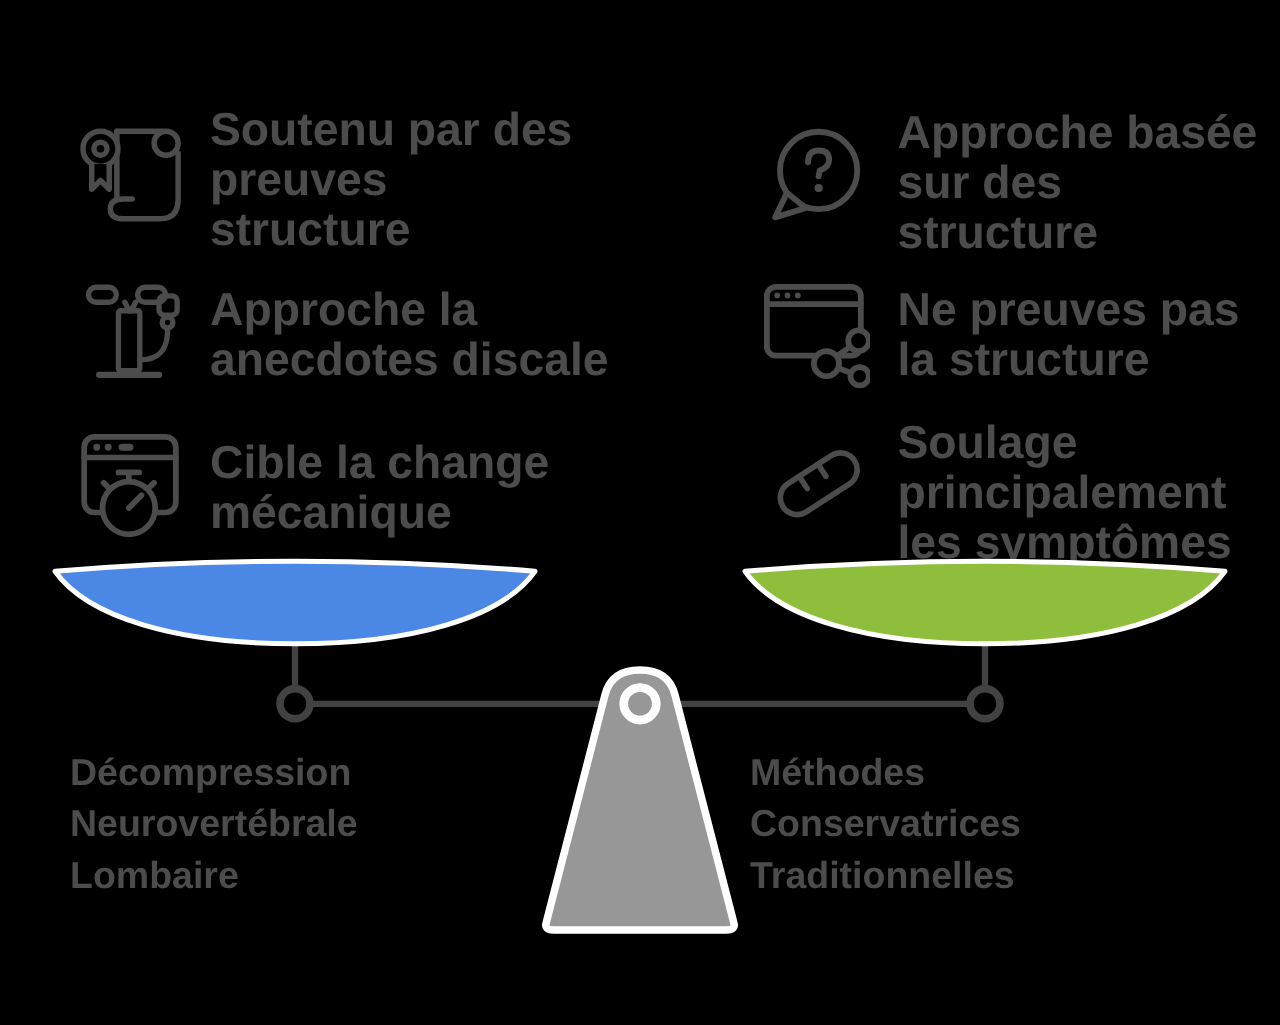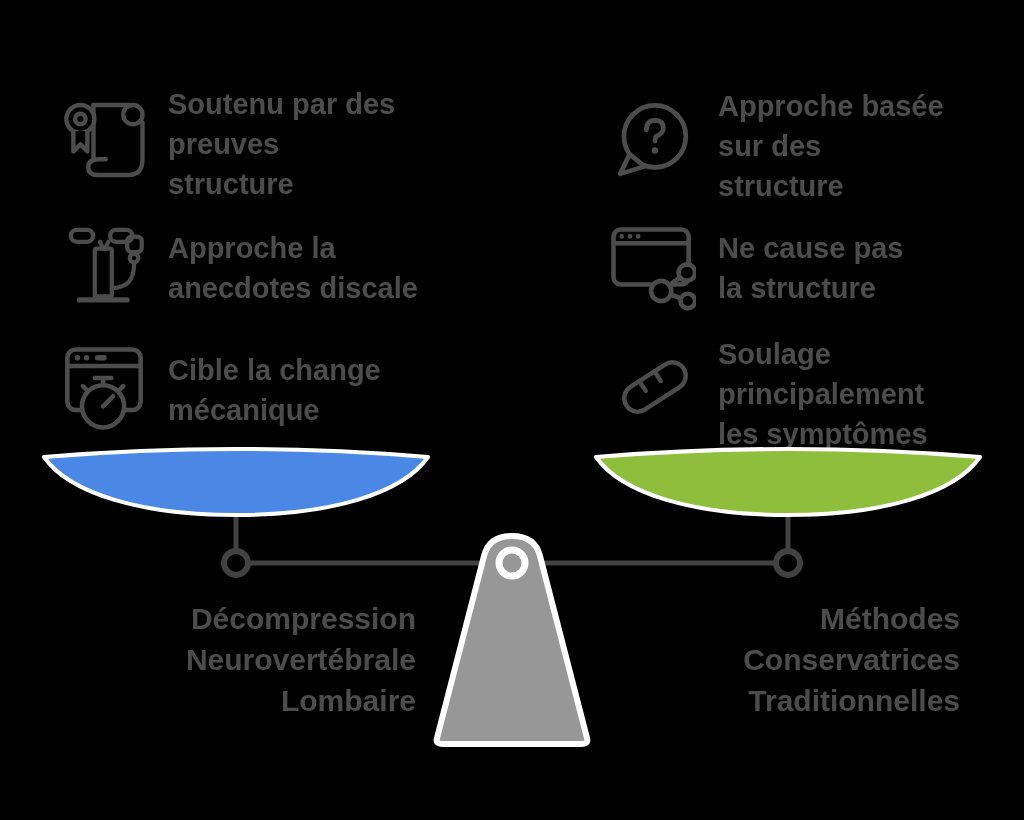--- a/index.html
+++ b/index.html
@@ -5,25 +5,25 @@
   html,body{margin:0;padding:0;}
   body{
     width:1024px;height:820px;position:relative;overflow:hidden;
     background:#000000;
     font-family:"Liberation Sans", sans-serif;
   }
   .stage{position:absolute;inset:0;width:1024px;height:820px;}
   .icon{position:absolute;}
   .item-text{
     position:absolute;
-    font-weight:700;font-size:29px;line-height:40px;
+    font-weight:700;font-size:37px;line-height:40px;
     color:#4c4c4c;white-space:nowrap;
   }
   .scale-label{
-    position:absolute;width:360px;text-align:right;
+    position:absolute;width:360px;text-align:left;
     font-weight:700;font-size:30px;line-height:41px;
     color:#4c4c4c;
   }
   svg{display:block;}
   .scale-svg{position:absolute;left:0;top:0;}
 </style>
 </head>
 <body>
 
 <div class="stage">
@@ -93,21 +93,21 @@
     <path d="M 6 21 H 88"></path>
     <circle cx="15" cy="13.5" r="2.5" fill="#4c4c4c" stroke="none"></circle>
     <circle cx="24" cy="13.5" r="2.5" fill="#4c4c4c" stroke="none"></circle>
     <circle cx="33" cy="13.5" r="2.5" fill="#4c4c4c" stroke="none"></circle>
     <path d="M 58 73 L 86 53 M 58 73 L 87 84"></path>
     <circle cx="58" cy="73" r="11" fill="#000000"></circle>
     <circle cx="86" cy="53" r="9" fill="#000000"></circle>
     <circle cx="87" cy="84" r="8" fill="#000000"></circle>
   </svg>
   <div class="item-text" style="left:718px;top:228px">
-    <div>Ne cause pas</div>
+    <div>Ne preuves pas</div>
     <div>la structure</div>
   </div>
 
   <svg class="icon" style="left:612px;top:344px" width="86" height="86" viewBox="0 0 96 96" fill="none" stroke="#4c4c4c" stroke-width="5" stroke-linecap="round" stroke-linejoin="round">
     <g transform="rotate(-33 48 48)">
       <rect x="10" y="33" width="76" height="30" rx="15"></rect>
       <path d="M 37 33 V 46"></path>
       <path d="M 57 33 V 46"></path>
     </g>
   </svg>

